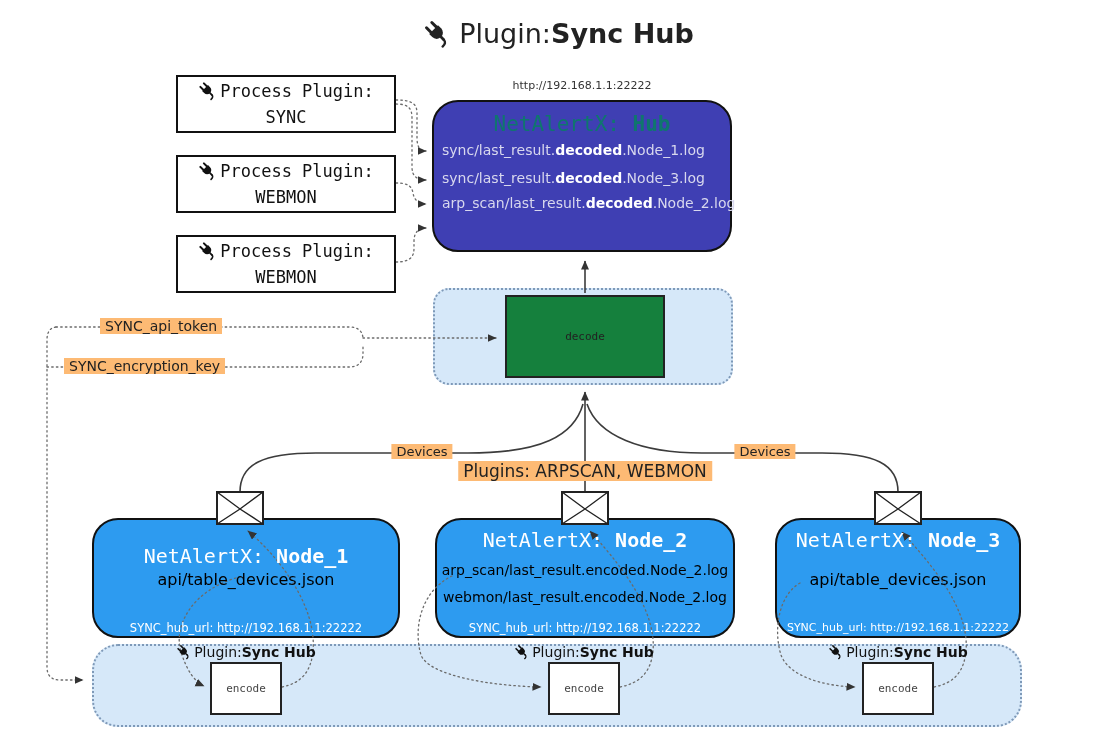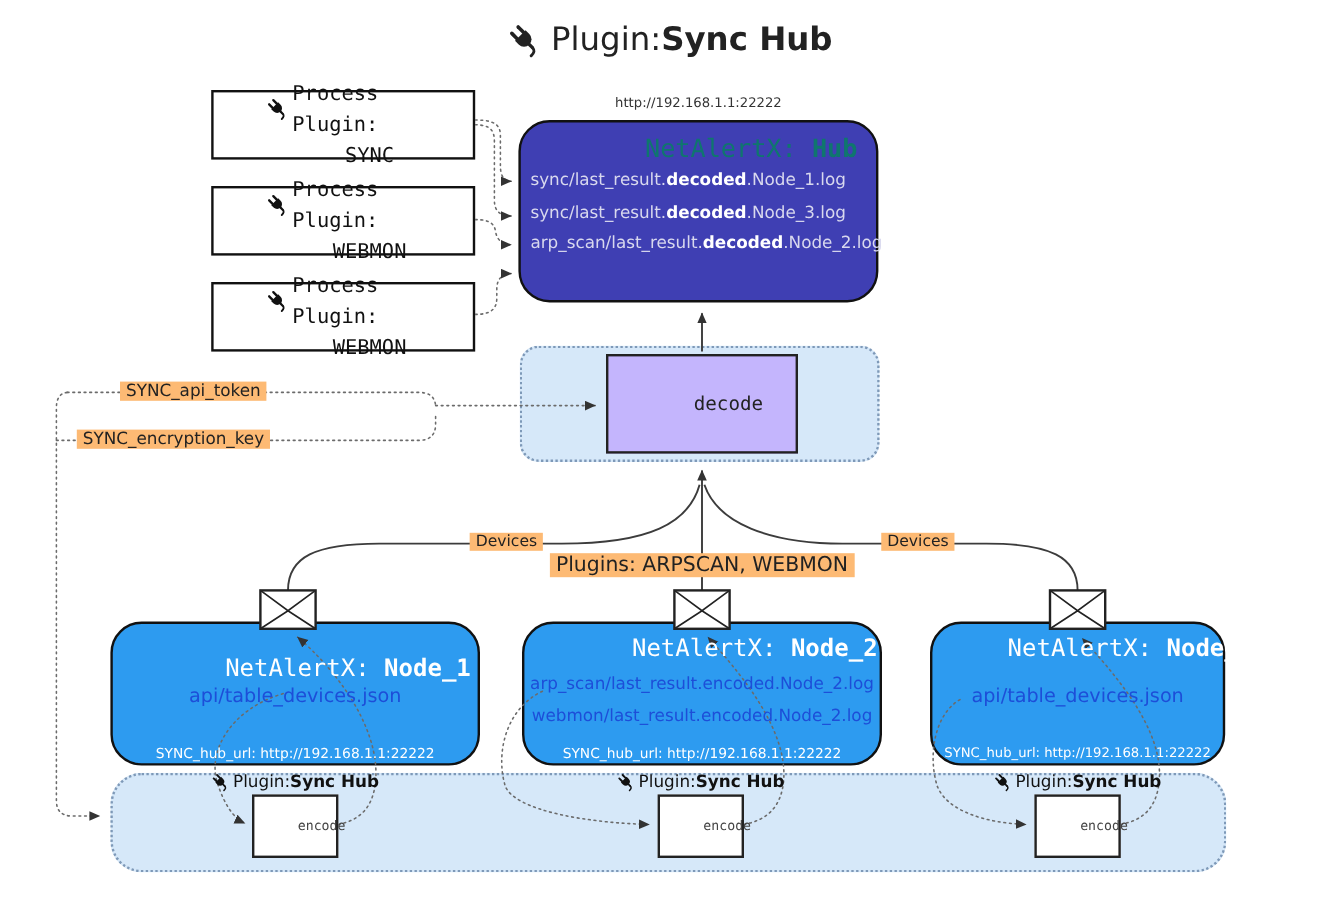--- a/index.html
+++ b/index.html
@@ -1,18 +1,18 @@
 <!DOCTYPE html>
 <html><head>
 <meta charset="utf-8">
 <style>
   html,body{margin:0;padding:0;background:#fff;}
   #stage{position:relative;width:1117px;height:754px;background:#fff;overflow:hidden;
          font-family:"DejaVu Sans",sans-serif;color:#1a1a1a;}
-  .mono{font-family:"DejaVu Sans Mono",monospace;padding-left:44px;}
+  .mono{font-family:"DejaVu Sans Mono",monospace;}
   .abs{position:absolute;}
   .top{position:absolute;z-index:5;}
   
   #main-title{left:0;right:0;top:18px;display:flex;justify-content:center;align-items:center;
               font-size:27px;color:#222;z-index:5;}
   #main-title .plug{width:30px;height:30px;margin-right:6px;}
   .b{font-weight:bold;}
   
   #hub-url{left:432px;top:79px;width:300px;text-align:center;font-size:11px;color:#333;z-index:5;}
   #hub-box{left:432px;top:100px;width:300px;height:152px;background:#3F3FB3;
@@ -22,30 +22,30 @@
   .hub-log .b{color:#fff;}
   
   .pbox{left:176px;width:220px;height:58px;background:#fff;border:2px solid #111;box-sizing:border-box;
         display:flex;flex-direction:column;justify-content:center;align-items:center;
         font-size:17px;line-height:26px;color:#111;z-index:5;}
   .pbox .row{display:flex;align-items:center;}
   .pbox .plug{width:20px;height:20px;margin-right:2px;}
   
   #decode-panel{left:433px;top:288px;width:300px;height:97px;background:#D6E8F9;
                 border:2px dotted #7E99B8;border-radius:16px;box-sizing:border-box;}
-  #decode-box{left:505px;top:295px;width:160px;height:83px;background:#c4b5fd;border:2px solid #222;
+  #decode-box{left:505px;top:295px;width:160px;height:83px;background:#15803d;border:2px solid #222;
               box-sizing:border-box;display:flex;align-items:center;justify-content:center;
-              font-size:16px;color:#222;z-index:5;}
+              font-size:11px;color:#222;z-index:5;}
   
   .lineLabel{background:#fdba74;padding:0 5px;font-size:14px;color:#222;white-space:nowrap;z-index:5;}
   .cLabel{transform:translateX(-50%);}
   
   .node{top:518px;height:120px;background:#2D9BF0;border:2px solid #111;border-radius:26px;box-sizing:border-box;}
   .node-title{top:528px;text-align:center;font-size:20px;color:#fff;z-index:5;white-space:nowrap;}
-  .node-line{text-align:center;font-size:14px;color:#1d4ed8;z-index:5;white-space:nowrap;}
+  .node-line{text-align:center;font-size:14px;color:#000000;z-index:5;white-space:nowrap;}
   .node-hub-url{top:621px;text-align:center;font-size:11.5px;color:#fff;z-index:5;white-space:nowrap;}
   
   #band{left:92px;top:644px;width:930px;height:83px;background:#D6E8F9;
         border:2px dotted #7E99B8;border-radius:26px;box-sizing:border-box;}
   .ebox{top:662px;width:72px;height:53px;background:#fff;border:2px solid #222;box-sizing:border-box;
         display:flex;align-items:center;justify-content:center;font-size:11px;color:#444;z-index:5;}
   .eLabel{top:644px;transform:translateX(-50%);display:flex;align-items:center;font-size:14px;
           color:#111;z-index:5;white-space:nowrap;}
   .eLabel .plug{width:16px;height:16px;margin-right:2px;}
   

